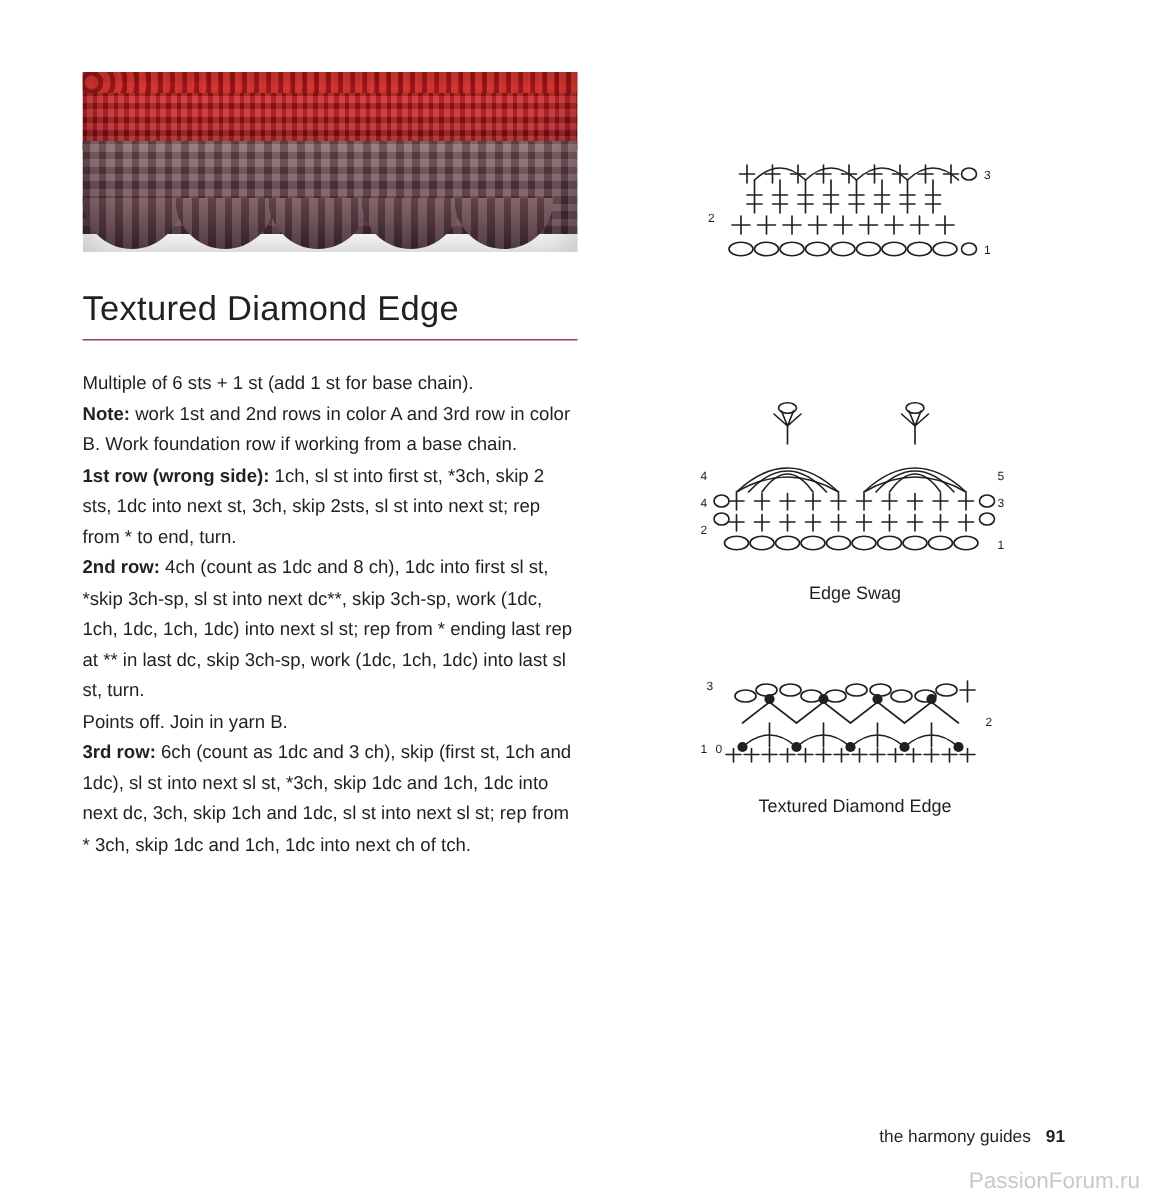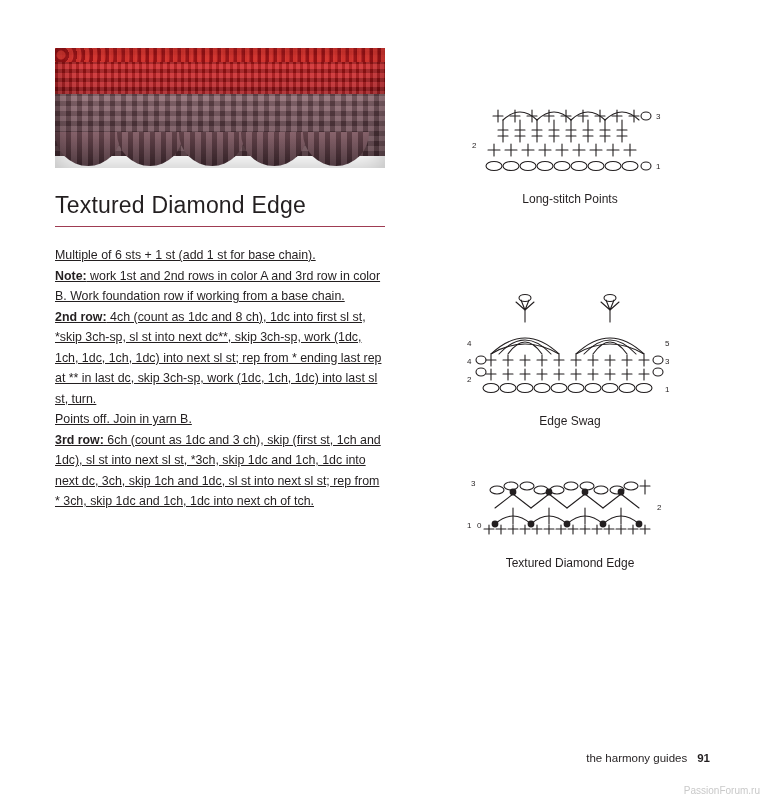--- a/index.html
+++ b/index.html
@@ -103,21 +103,20 @@
   }
 
   .body-text {
     margin-top: 18px;
     font-size: 12.4px;
     line-height: 20.5px;
     color: #231f20;
   }
   .body-text p {
     margin: 0 0 0 0;
-    text-decoration: underline;
   }
   .body-text p + p {
     margin-top: 0px;
   }
   .para-gap {
     margin-top: 18px !important;
   }
   .b { font-weight: bold; text-align: right; }
 
   
@@ -149,21 +148,21 @@
     margin-left: 16px;
   }
   .footer .pageno {
     margin-left: 10px;
     font-weight: bold;
   }
   .watermark {
     position: absolute;
     right: 6px;
     bottom: 4px;
-    font-size: 10px;
+    font-size: 15px;
     color: #c9c9c9;
   }
 </style>
 </head>
 <body>
 
 <div class="page">
 
   <div class="left-col">
 
@@ -182,20 +181,21 @@
 
     <h1 class="title">Textured Diamond Edge</h1>
     <div class="title-rule"></div>
 
     <div class="body-text">
       <p>Multiple of 6 sts + 1 st (add 1 st for base chain).</p>
 
       <p><span class="b">Note:</span><span> work 1st and 2nd rows in color A and 3rd row in color B. Work foundation row if working from a base chain.</span></p>
 
 
+      <p><span class="b">1st row (wrong side):</span><span> 1ch, sl st into first st, *3ch, skip 2 sts, 1dc into next st, 3ch, skip 2sts, sl st into next st; rep from * to end, turn.</span></p>
 
       <p><span class="b">2nd row:</span><span> 4ch (count as 1dc and 8 ch), 1dc into first sl st, *skip 3ch-sp, sl st into next dc**, skip 3ch-sp, work (1dc, 1ch, 1dc, 1ch, 1dc) into next sl st; rep from * ending last rep at ** in last dc, skip 3ch-sp, work (1dc, 1ch, 1dc) into last sl st, turn.</span></p>
 
       <p>Points off. Join in yarn B.</p>
 
       <p><span class="b">3rd row:</span><span> 6ch (count as 1dc and 3 ch), skip (first st, 1ch and 1dc), sl st into next sl st, *3ch, skip 1dc and 1ch, 1dc into next dc, 3ch, skip 1ch and 1dc, sl st into next sl st; rep from * 3ch, skip 1dc and 1ch, 1dc into next ch of tch.</span></p>
 
     </div>
   </div>
 
@@ -261,21 +261,20 @@
 
           <ellipse cx="176" cy="66" rx="5" ry="4"></ellipse>
           <ellipse cx="176" cy="16" rx="5" ry="4"></ellipse>
         </g>
         <g font-family="Liberation Sans, sans-serif" font-size="8" fill="#231f20">
           <text x="2" y="48">2</text>
           <text x="186" y="19">3</text>
           <text x="186" y="69">1</text>
         </g>
       </svg>
-      <div class="diagram-caption">Long-stitch Points</div>
     </div>
 
     <div class="diagram-block">
       <svg width="210" height="160" viewBox="0 0 210 160" style="display:block;margin:0 auto;">
         <g fill="none" stroke="#231f20" stroke-width="1.1" stroke-linecap="round">
 
           <g>
             <ellipse cx="26" cy="146" rx="8" ry="4.5"></ellipse>
             <ellipse cx="43" cy="146" rx="8" ry="4.5"></ellipse>
             <ellipse cx="60" cy="146" rx="8" ry="4.5"></ellipse>

